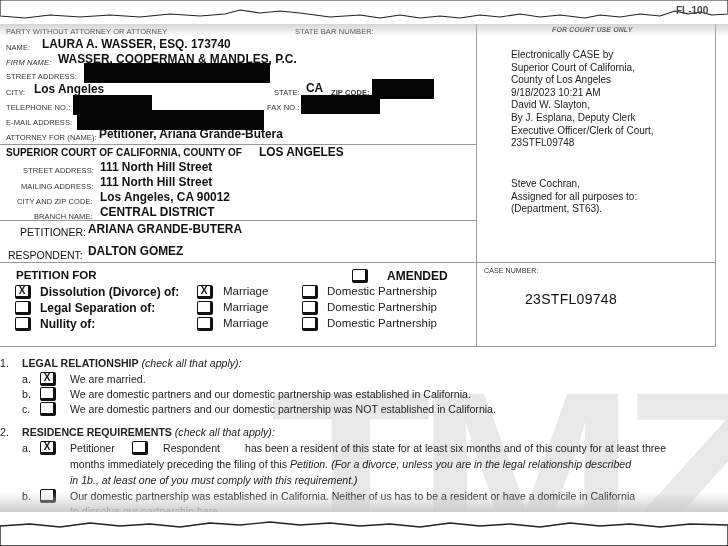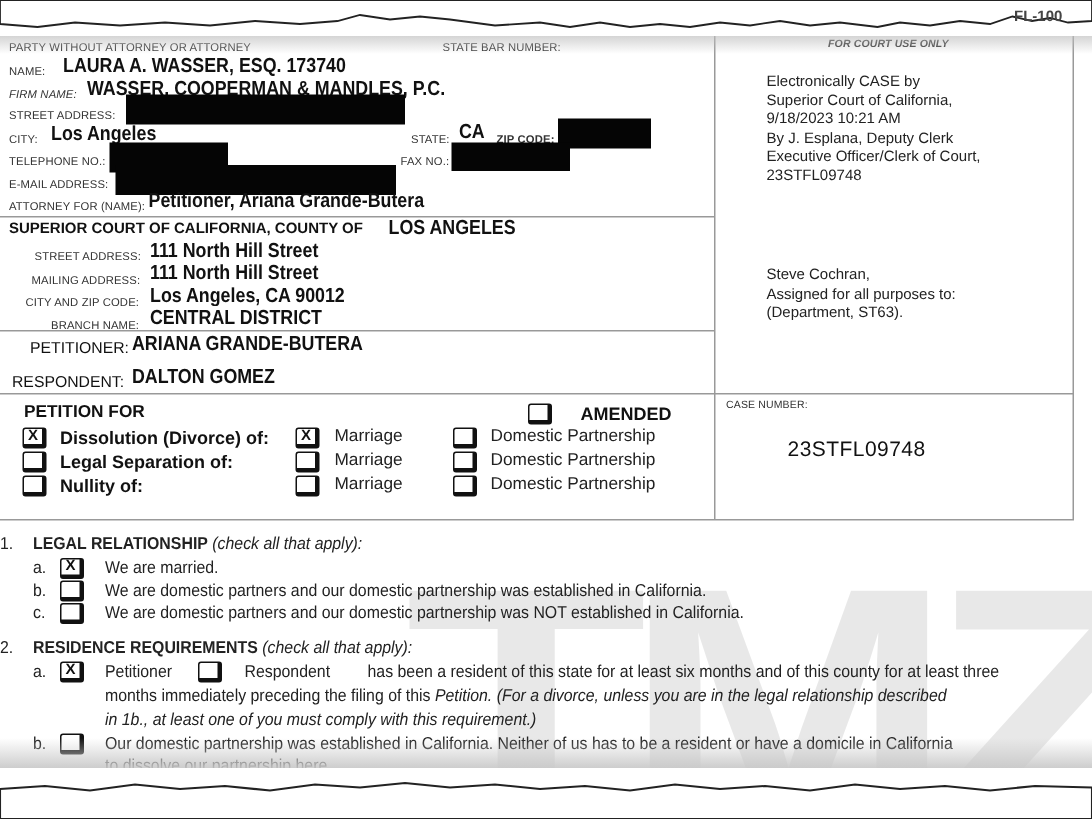--- a/index.html
+++ b/index.html
@@ -68,21 +68,23 @@
 
     <div class="abs lbl" style="left:6px; top:118px;">E-MAIL ADDRESS:</div>
     <div class="redact" style="left:77px; top:110px; width:187px; height:20px;"></div>
 
     <div class="abs lbl" style="left:6px; top:133px;">ATTORNEY FOR (name):</div>
     <div class="abs val" style="left:99px; top:126px;">Petitioner, Ariana Grande-Butera</div>
 
     <div class="abs clerk" style="left:511px; top:49px;">
       <div>Electronically CASE by</div>
       <div>Superior Court of California,</div>
+      <div>County of Los Angeles</div>
       <div>9/18/2023 10:21 AM</div>
+      <div>David W. Slayton,</div>
       <div>By J. Esplana, Deputy Clerk</div>
       <div>Executive Officer/Clerk of Court,</div>
       <div>23STFL09748</div>
     </div>
 
     <div class="abs clerk" style="left:511px; top:178px;">
       <div>Steve Cochran,</div>
       <div>Assigned for all purposes to:</div>
       <div>(Department, ST63).</div>
     </div>

